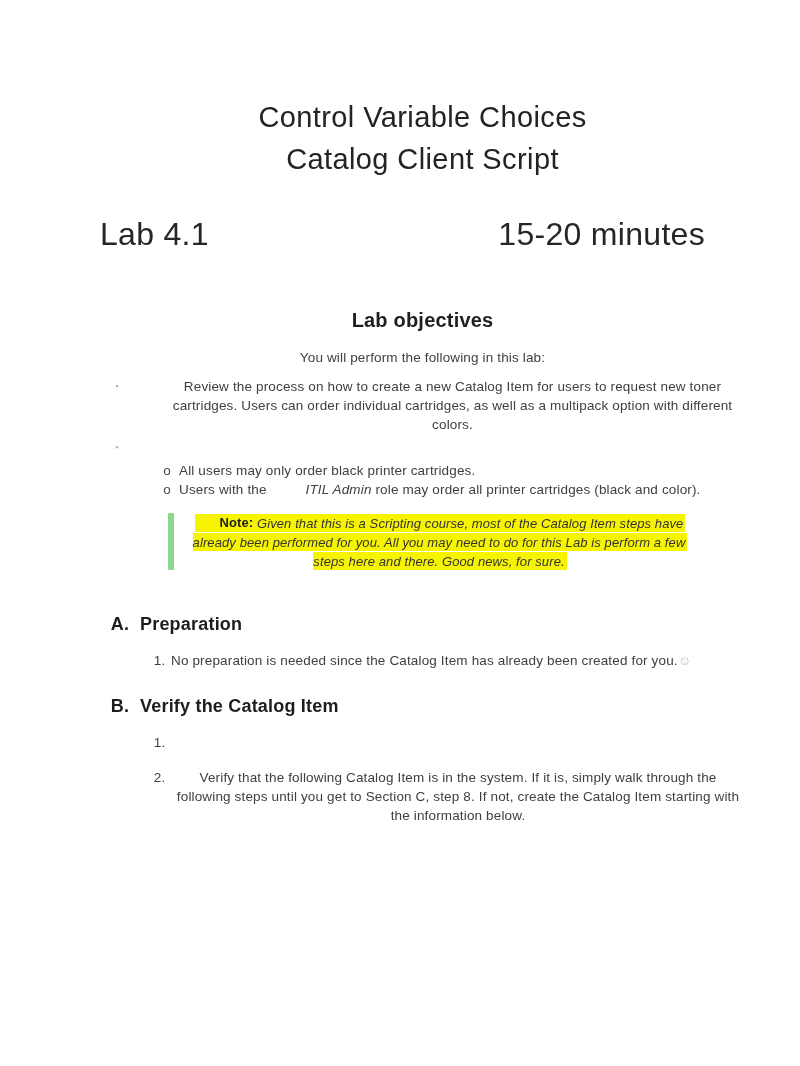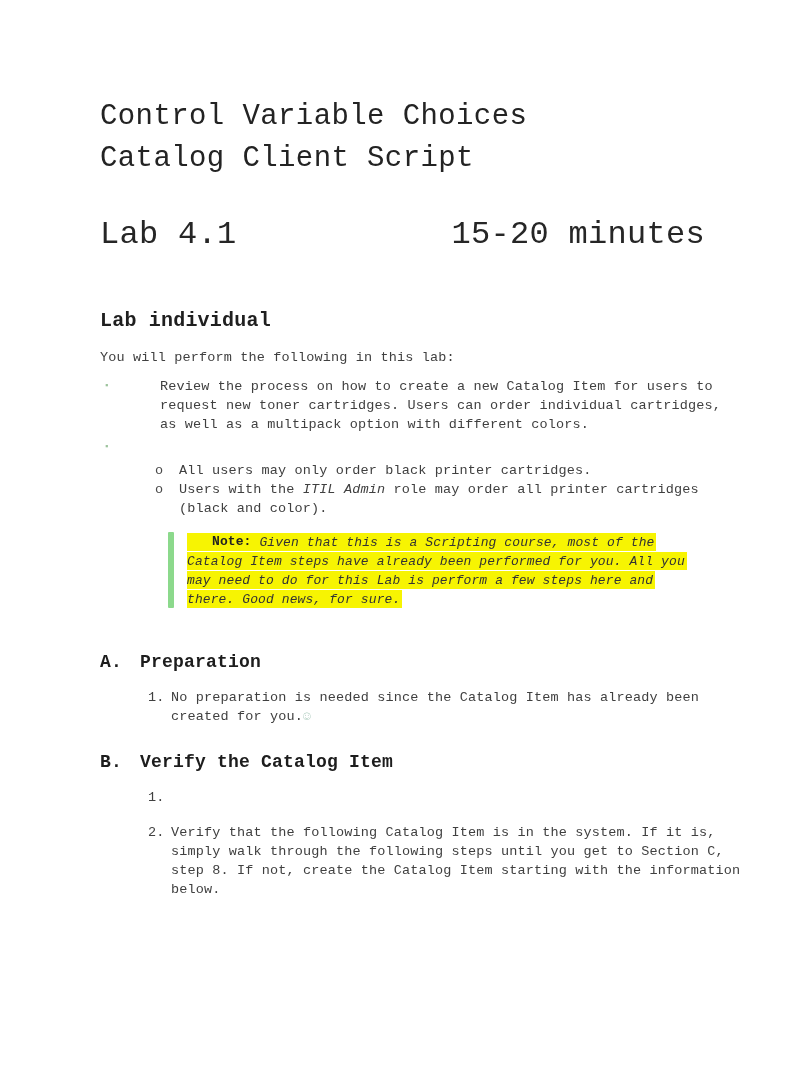--- a/index.html
+++ b/index.html
@@ -1,18 +1,18 @@
 <!DOCTYPE html>
 <html><head>
 <meta charset="utf-8">
 <style>
   html,body { margin:0; padding:0; background:#ffffff; }
   .page {
     width:800px; height:920px; background:#ffffff; position:relative; overflow:hidden;
-    font-family:Liberation Mono, monospace; color:#3d3d3d; box-sizing:border-box;
+    font-family:Liberation Sans, sans-serif; color:#3d3d3d; box-sizing:border-box;text-align:center;
   }
   .content { padding:96px 55px 0 100px; box-sizing:border-box; }
 
   .doc-title { font-size:29px; line-height:42px; color:#232323; letter-spacing:0.4px; font-weight:normal; }
 
   .lab-row { display:flex; justify-content:space-between; align-items:baseline;
              margin-top:36px; width:605px; font-size:32px; color:#262626; letter-spacing:0.3px; }
 
   .h-objectives { margin-top:56px; font-size:20px; font-weight:bold; color:#1f1f1f; letter-spacing:0.2px; }
 
@@ -21,21 +21,21 @@
   .intro { margin-top:16px; }
 
   .bullet-list { margin-top:10px; }
   .bullet-row { display:flex; margin-bottom:4px; }
   .bullet-marker { width:30px; flex:0 0 30px; font-size:9px; line-height:19px; color:#9cc39c; padding-left:4px; box-sizing:border-box; }
   .bullet-text { max-width:585px;margin-left:30px; }
 
   .sub-bullet-list { margin-left:55px; margin-top:2px; }
   .sub-bullet-row { display:flex; }
   .sub-marker { width:24px; flex:0 0 24px; color:#4a4a4a; }
-  .italic { font-style:italic; }
+  .italic { font-style:italic;margin-left:35px; }
   .bold { font-weight:bold; }
 
   .note { display:flex; margin-left:68px; margin-top:14px; width:525px; }
   .note-bar { width:6px; flex:0 0 6px; background:#8cd98c; border-radius:1px; }
   .note-body { padding-left:13px; font-size:13px; line-height:19px; letter-spacing:0.1px; color:#333333; }
   .note-label { font-weight:bold; font-style:normal; color:#222222;margin-left:25px; }
   .note-text { font-style:italic; }
   .hl { background:#f7f402; padding:1.5px 2px 1.5px 0; -webkit-box-decoration-break:clone; box-decoration-break:clone; }
 
   .section-heading { display:flex; font-size:18px; font-weight:bold; color:#1d1d1d; letter-spacing:0.2px; }
@@ -58,21 +58,21 @@
     <div class="doc-title">
       <div>Control Variable Choices</div>
       <div>Catalog Client Script</div>
     </div>
 
     <div class="lab-row">
       <span>Lab 4.1</span>
       <span>15-20 minutes</span>
     </div>
 
-    <div class="h-objectives">Lab individual</div>
+    <div class="h-objectives">Lab objectives</div>
 
     <div class="body-text intro">You will perform the following in this lab:</div>
 
     <div class="bullet-list body-text">
       <div class="bullet-row">
         <span class="bullet-marker" style="color: rgb(156, 195, 156);">▪</span>
         <span class="bullet-text">Review the process on how to create a new Catalog Item for users to request new toner cartridges. Users can order individual cartridges, as well as a multipack option with different colors.</span>
       </div>
       <div class="bullet-row">
         <span class="bullet-marker" style="color: rgb(156, 195, 156);">▪</span>

